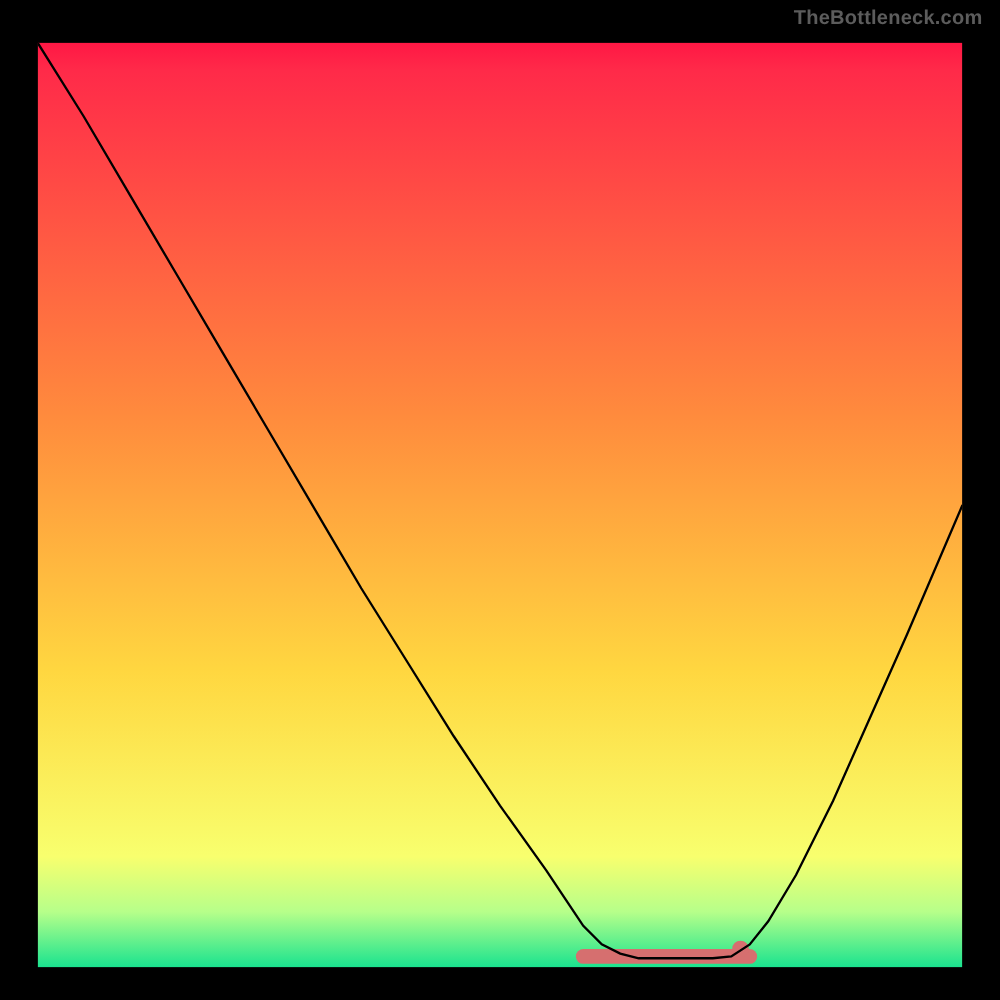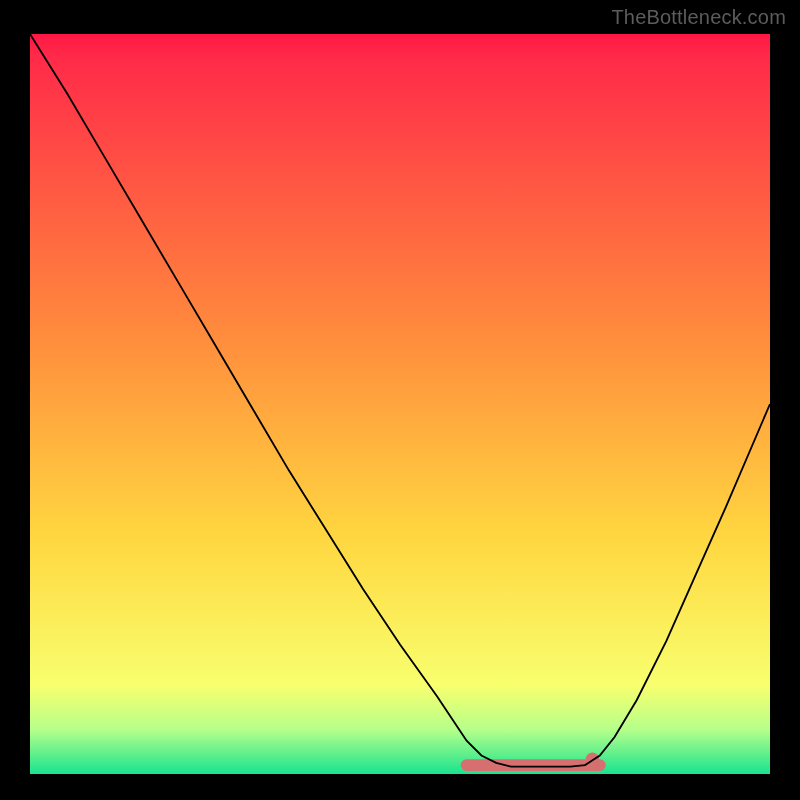--- a/index.html
+++ b/index.html
@@ -8,22 +8,22 @@
     position: relative;
     width: 800px;
     height: 800px;
     background: #000;
   }
   .watermark {
     position: absolute;
     top: 6px;
     right: 14px;
     font-family: Arial, Helvetica, sans-serif;
-    font-size: 20px;
-    font-weight: 400;
+    font-size: 16px;
+    font-weight: 700;
     color: #5c5c5c;
     letter-spacing: 0.2px;
   }
   .plot {
     position: absolute;
     left: 30px;
     top: 34px;
     width: 740px;
     height: 740px;
     overflow: hidden;

